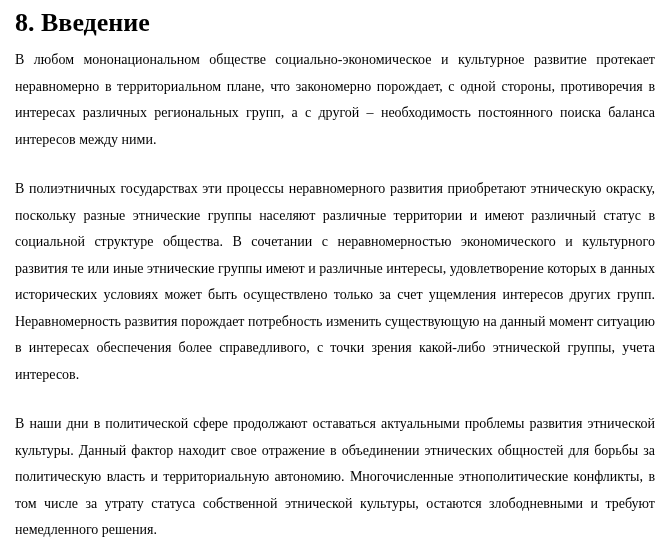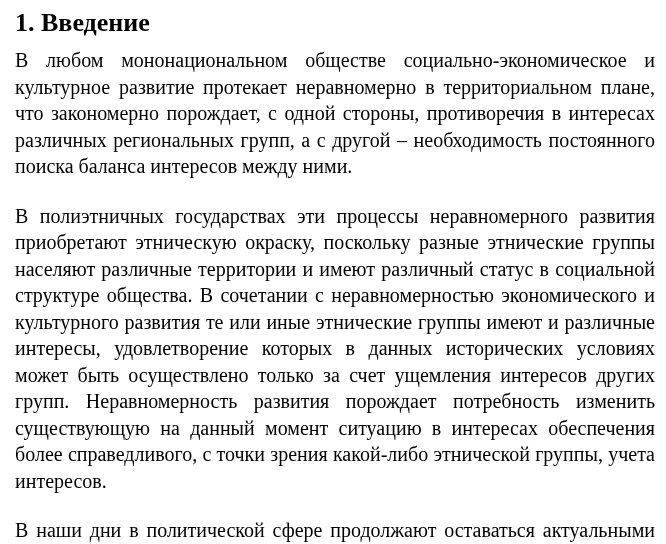--- a/index.html
+++ b/index.html
@@ -24,36 +24,36 @@
   }
   .heading {
     font-size: 26px;
     font-weight: bold;
     line-height: 30px;
     margin: 0 0 9px 0;
     text-align: left;
     color: #000000;
   }
   .body-paragraph {
-    font-size: 20px;
+    font-size: 14px;
     line-height: 26.5px;
     text-align: justify;
     text-justify: inter-word;
     margin: 0 0 23px 0;
     color: #000000;
     word-spacing: normal;
   }
   .body-paragraph:last-child {
     margin-bottom: 0;
   }
 </style>
 </head>
 <body>
 
 <div class="page">
-  <h1 class="heading">1. Введение</h1>
+  <h1 class="heading">8. Введение</h1>
 
   <p class="body-paragraph">В любом мононациональном обществе социально-экономическое и культурное развитие протекает неравномерно в территориальном плане, что закономерно порождает, с одной стороны, противоречия в интересах различных региональных групп, а с другой – необходимость постоянного поиска баланса интересов между ними.</p>
 
   <p class="body-paragraph">В полиэтничных государствах эти процессы неравномерного развития приобретают этническую окраску, поскольку разные этнические группы населяют различные территории и имеют различный статус в социальной структуре общества. В сочетании с неравномерностью экономического и культурного развития те или иные этнические группы имеют и различные интересы, удовлетворение которых в данных исторических условиях может быть осуществлено только за счет ущемления интересов других групп. Неравномерность развития порождает потребность изменить существующую на данный момент ситуацию в интересах обеспечения более справедливого, с точки зрения какой-либо этнической группы, учета интересов.</p>
 
   <p class="body-paragraph">В наши дни в политической сфере продолжают оставаться актуальными проблемы развития этнической культуры. Данный фактор находит свое отражение в объединении этнических общностей для борьбы за политическую власть и  территориальную автономию. Многочисленные этнополитические конфликты, в том числе за утрату статуса собственной этнической культуры, остаются злободневными и требуют немедленного решения.</p>
 </div>
 
 </body></html>

